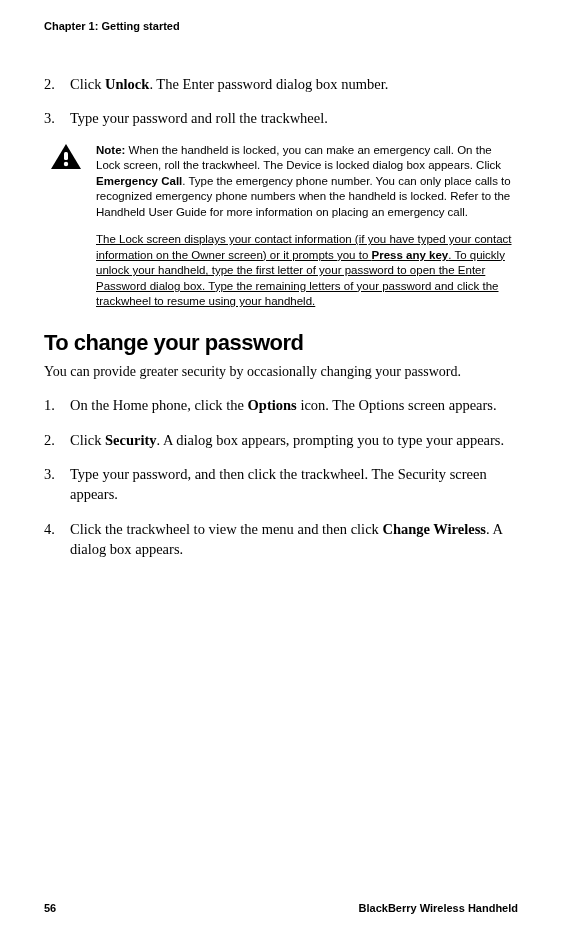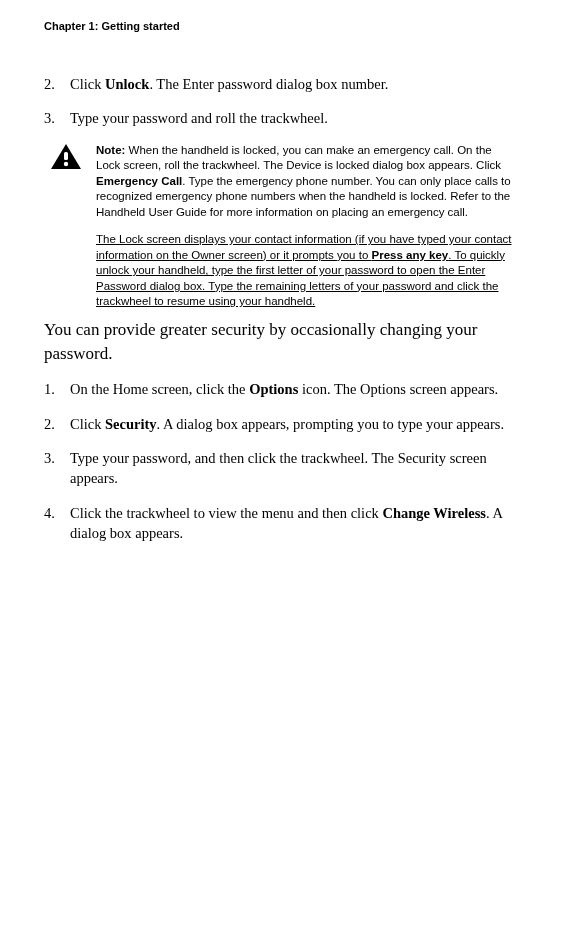--- a/index.html
+++ b/index.html
@@ -60,21 +60,21 @@
     .italic { }
     .section-heading {
       font-family: Verdana, Arial, sans-serif;
       font-weight: bold;
       font-size: 22px;
       margin-top: 20px;
       margin-bottom: 6px;
       letter-spacing: -0.5px;
     }
     .intro {
-      font-size: 17px;
+      font-size: 14px;
       line-height: 1.4;
       margin-bottom: 14px;
     }
     .footer {
       position: absolute;
       bottom: 26px;
       left: 44px;
       right: 44px;
       display: flex;
       justify-content: space-between;
@@ -118,26 +118,27 @@
     <div class="note-text-col">
       <div class="note-para">
         <span class="bold">Note:</span><span> When the handheld is locked, you can make an emergency call. On the Lock screen, roll the trackwheel. The Device is locked dialog box appears. Click </span><span class="bold">Emergency Call</span><span>. Type the emergency phone number. You can only place calls to recognized emergency phone numbers when the handheld is locked. Refer to the </span><span class="italic">Handheld User Guide</span><span> for more information on placing an emergency call.</span>
       </div>
       <div class="note-para">
         <span>The Lock screen displays your contact information (if you have typed your contact information on the Owner screen) or it prompts you to </span><span class="bold">Press any key</span><span>. To quickly unlock your handheld, type the first letter of your password to open the Enter Password dialog box. Type the remaining letters of your password and click the trackwheel to resume using your handheld.</span>
       </div>
     </div>
   </div>
 
+  <div class="section-heading">To change your password</div>
   <div class="intro">You can provide greater security by occasionally changing your password.</div>
 
   <div class="ol-item">
     <div class="ol-num">1.</div>
     <div class="ol-body">
-      <span>On the Home screen, click the </span><span class="bold">Options</span><span> icon. The Options screen appears.</span>
+      <span>On the Home phone, click the </span><span class="bold">Options</span><span> icon. The Options screen appears.</span>
     </div>
   </div>
 
   <div class="ol-item">
     <div class="ol-num">2.</div>
     <div class="ol-body">
       <span>Click </span><span class="bold">Security</span><span>. A dialog box appears, prompting you to type your appears.</span>
     </div>
   </div>
 
@@ -148,13 +149,17 @@
     </div>
   </div>
 
   <div class="ol-item">
     <div class="ol-num">4.</div>
     <div class="ol-body">
       <span>Click the trackwheel to view the menu and then click </span><span class="bold">Change Wireless</span><span>. A dialog box appears.</span>
     </div>
   </div>
 
+  <div class="footer">
+    <span>56</span>
+    <span>BlackBerry Wireless Handheld</span>
+  </div>
 </div>
 
 </body></html>

